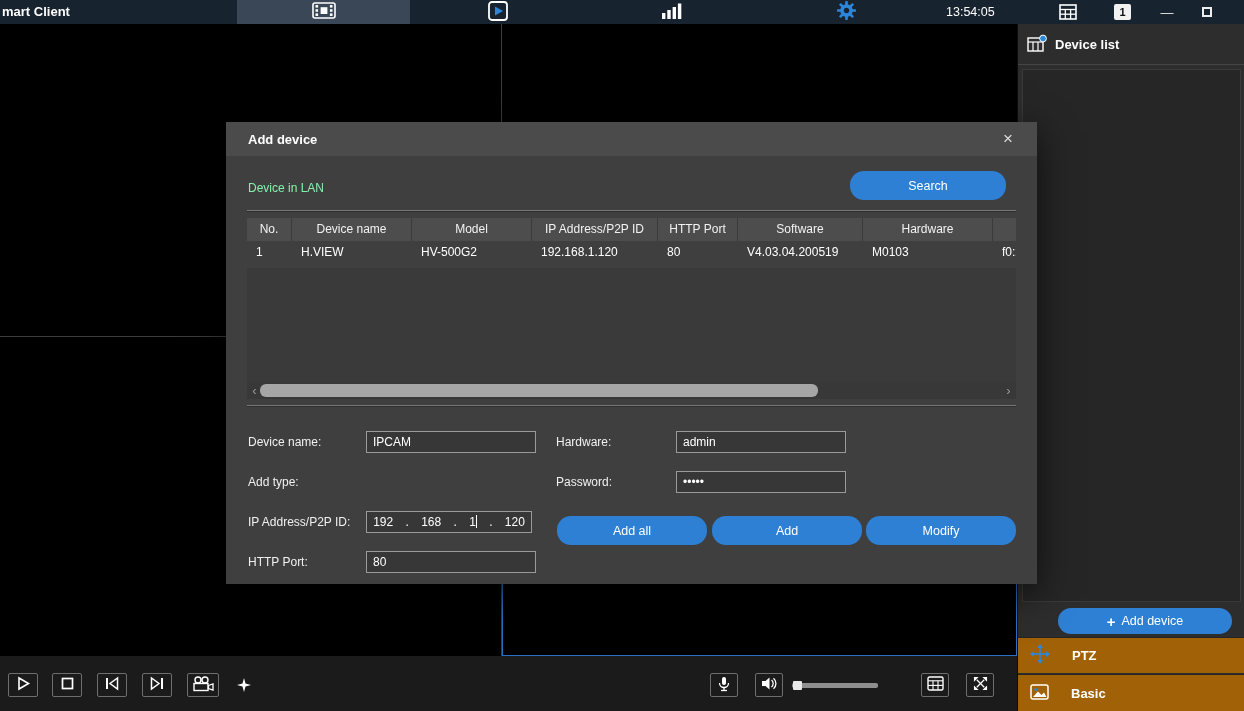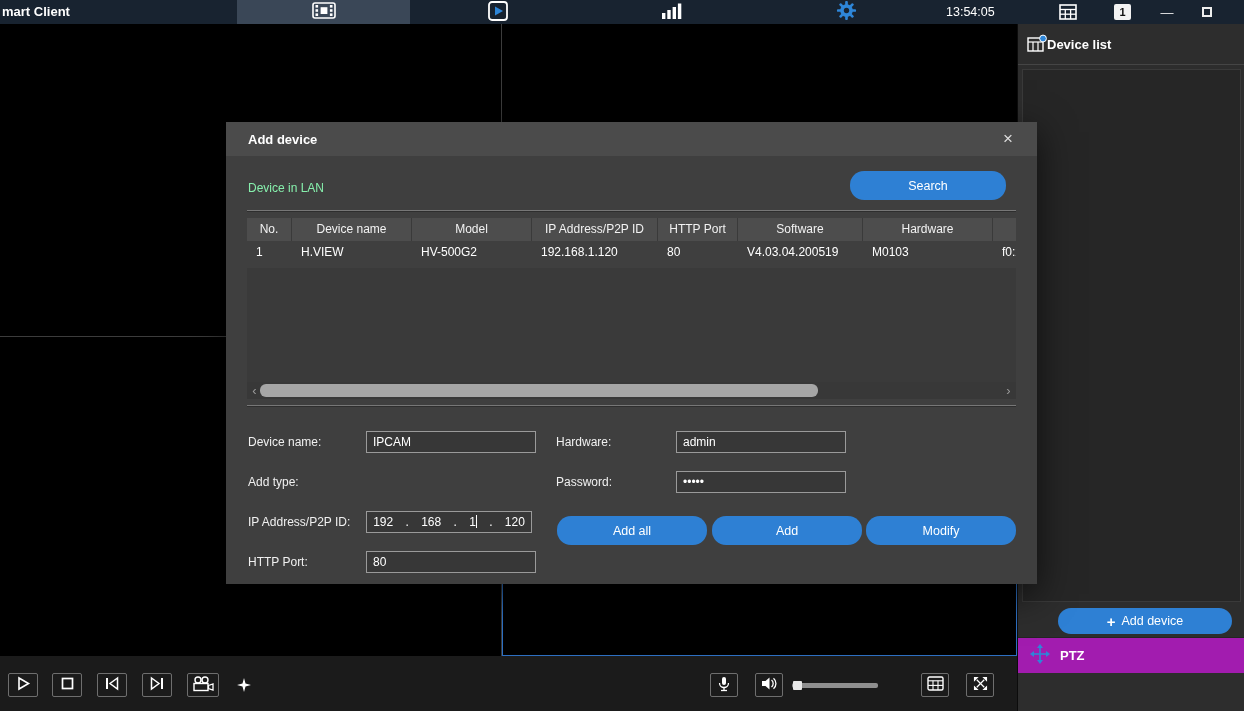--- a/index.html
+++ b/index.html
@@ -39,26 +39,26 @@
   #tb-cam{left:187px;width:32px}
   #tb-bright{position:absolute;left:236px;top:21px;cursor:pointer}
   #tb-mic{left:710px;width:28px}#tb-spk{left:755px;width:28px}
   #vol-track{position:absolute;left:792px;top:27px;width:86px;height:5px;background:#8f8f8f;border-radius:2px;cursor:pointer}
   #vol-thumb{position:absolute;left:1px;top:-2px;width:9px;height:9px;background:#e8e8e8;border-radius:1px}
   #tb-grid{left:921px;width:28px}#tb-full{left:966px;width:28px}
 
   
   #sidebar{position:absolute;left:1017px;top:24px;width:227px;height:687px;background:#2d2d2d;border-left:1px solid #0c0c0c}
   #dl-header{position:absolute;left:0;top:0;width:227px;height:41px;border-bottom:1px solid #454545;
-    display:flex;align-items:center;padding-left:9px;font-weight:bold;font-size:13px}
+    display:flex;align-items:center;gap:8px;padding-left:9px;font-weight:bold;font-size:13px}
   #dl-body{position:absolute;left:4px;top:45px;width:219px;height:533px;background:#262626;border:1px solid #3a3a3a}
   #add-device-btn{position:absolute;left:40px;top:584px;width:174px;height:26px;border-radius:13px;background:#2e80d4;
     display:flex;align-items:center;justify-content:center;gap:6px;cursor:pointer;font-size:12.5px}
   #add-device-btn .plus{font-weight:bold;font-size:15px;line-height:15px}
-  .side-row{position:absolute;left:0;width:227px;background:#a21caf;display:flex;align-items:center;gap:10px;
+  .side-row{position:absolute;left:0;width:227px;background:#a16207;display:flex;align-items:center;gap:22px;
     padding-left:12px;font-weight:bold;font-size:13px;cursor:pointer;border-top:1px solid #242424}
   #row-ptz{top:613px;height:36px}
   #row-basic{top:650px;height:37px}
 
   
   #modal{position:absolute;left:226px;top:122px;width:811px;height:462px;background:#3f3f3f;z-index:10;
     box-shadow:0 10px 35px rgba(0,0,0,.65)}
   #modal-title{position:absolute;left:0;top:0;width:811px;height:34px;background:#4b4b4b;display:flex;align-items:center;
     padding-left:22px;font-weight:bold;font-size:13px}
   #modal-close{position:absolute;right:18px;top:6px;width:22px;height:22px;color:#ddd;font-size:17px;
@@ -305,20 +305,30 @@
           <polygon points="10,20 13,16 7,16"></polygon>
         <polygon points="0,10 4,7 4,13"></polygon>
           <polygon points="20,10 16,7 16,13"></polygon>
         <rect x="9.2" y="3" width="1.6" height="14"></rect>
           <rect x="3" y="9.2" width="14" height="1.6"></rect>
       </svg>
     </span>
     <span>PTZ</span>
   </div>
 
+  <div class="side-row" id="row-basic">
+    <span>
+      <svg width="19" height="16" viewBox="0 0 19 16">
+        <rect x="1" y="1" width="17" height="14" rx="2" fill="none" stroke="#fff" stroke-width="1.5"></rect>
+        <circle cx="6" cy="5.5" r="1.6" fill="#2e86d8"></circle>
+        <polygon points="3,13 8,7.5 11.5,11 14,8.5 16.5,13" fill="#fff"></polygon>
+      </svg>
+    </span>
+    <span>Basic</span>
+  </div>
 </div>
 
 <div id="modal">
   <div id="modal-title">
     <span>Add device</span>
   </div>
   <div id="modal-close">×</div>
 
   <div class="m-abs flabel" id="lan-label">Device in LAN</div>
   <div class="m-abs" id="search-btn">

